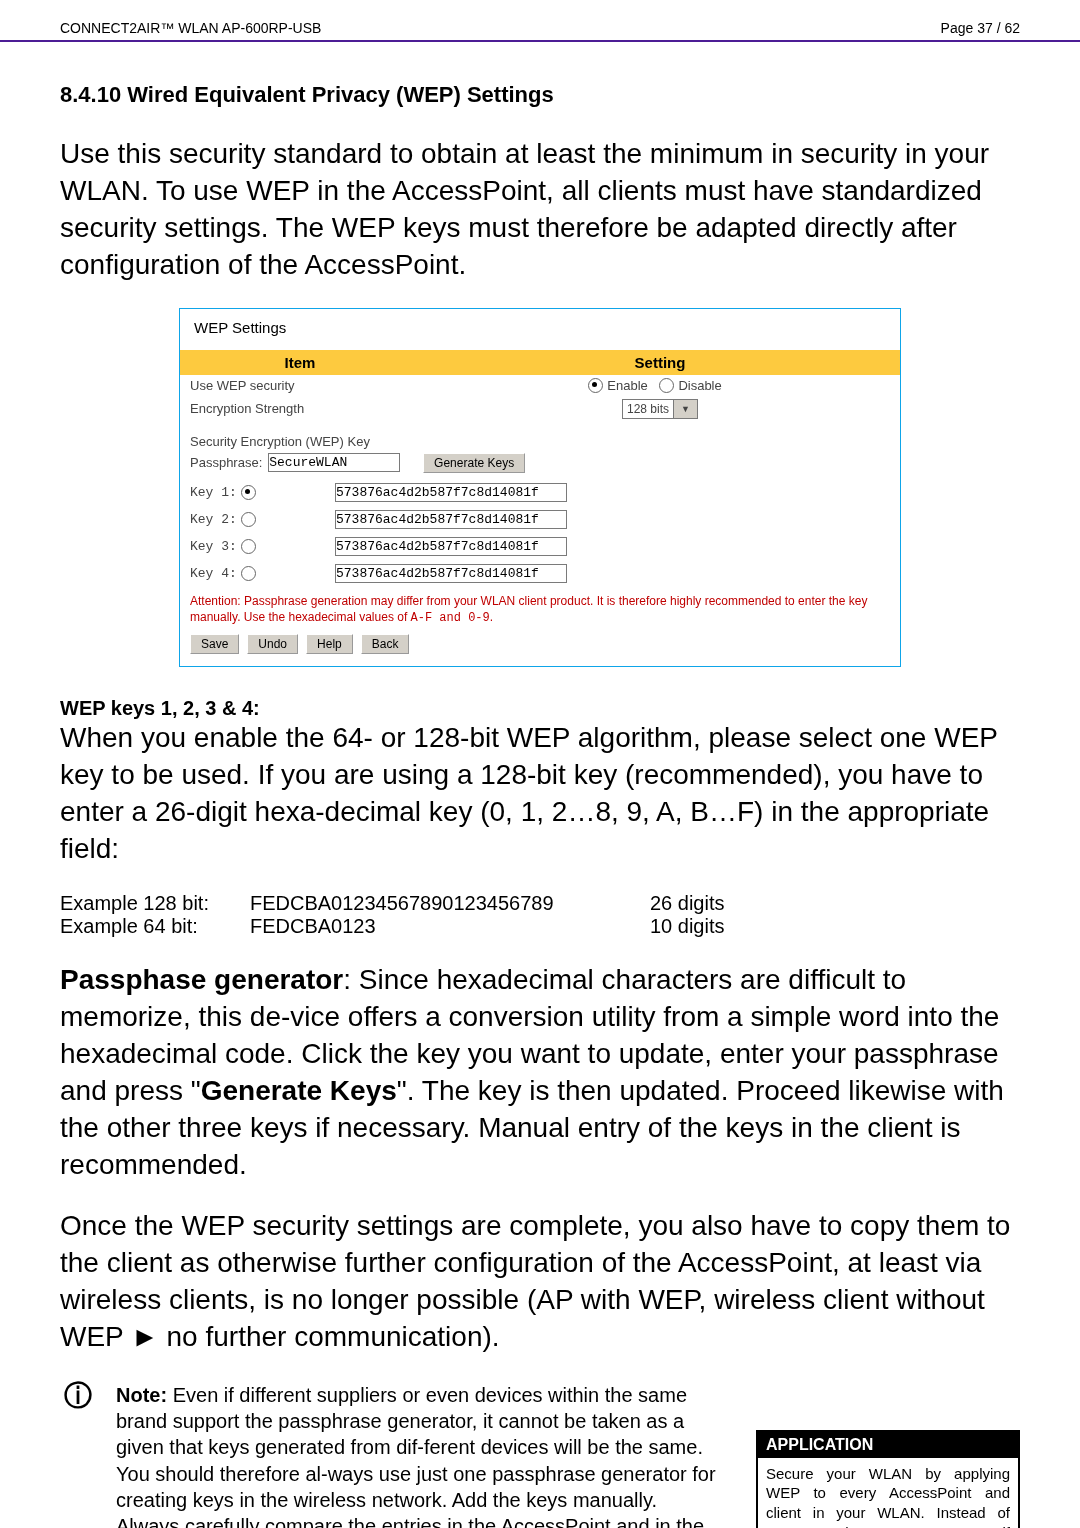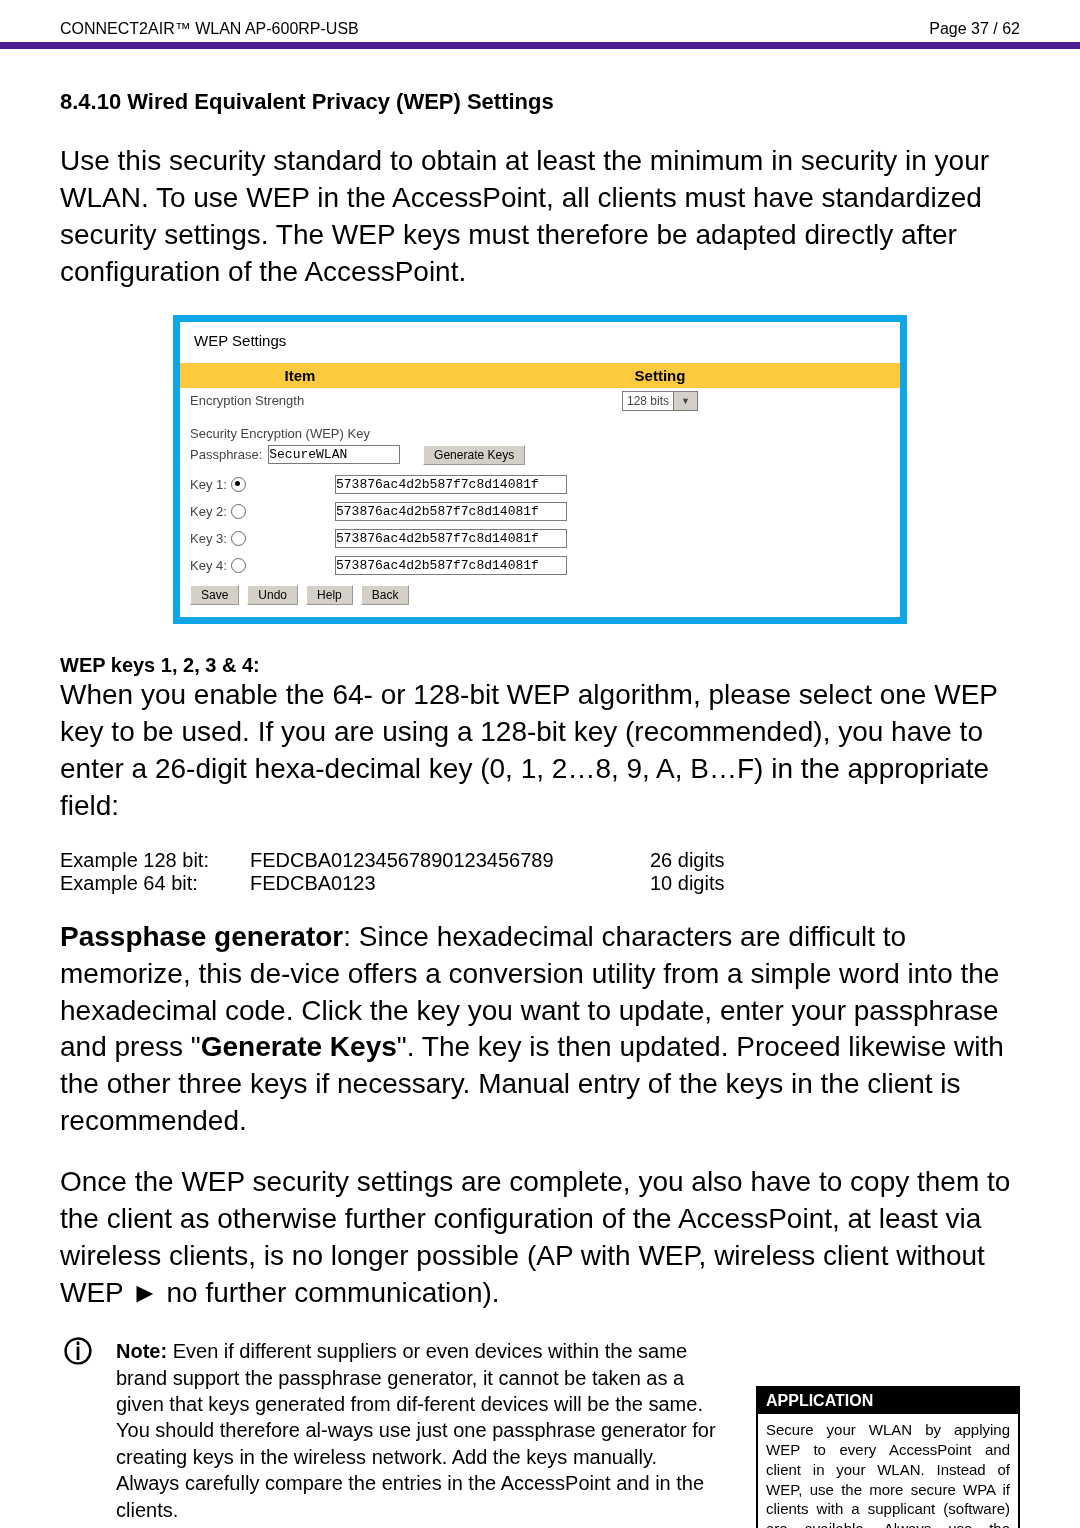--- a/index.html
+++ b/index.html
@@ -13,39 +13,39 @@
       width: 1080px;
       min-height: 1528px;
       margin: 0 auto;
       padding: 0;
       box-sizing: border-box;
     }
     .header-row {
       display: flex;
       justify-content: space-between;
       padding: 20px 60px 4px 60px;
-      font-size: 16px;
-      border-bottom: 7px solid #4c1d95;
+      font-size: 14px;
+      border-bottom: 2px solid #4c1d95;
       margin-bottom: 40px;
     }
     .content {
       padding: 0 60px;
     }
     h2 {
       font-size: 22px;
       font-weight: bold;
       margin: 0 0 28px 0;
     }
     p {
       font-size: 28px;
       line-height: 1.32;
       margin: 0 0 24px 0;
     }
     .wep-panel {
-      border: 7px solid #0ea5e9;
+      border: 1px solid #0ea5e9;
       width: 720px;
       margin: 6px auto 30px auto;
       font-family: Verdana, Arial, sans-serif;
       font-size: 13px;
       padding: 0 0 10px 0;
     }
     .wep-title {
       padding: 10px 14px 14px 14px;
       font-size: 15px;
       font-family: Verdana, Arial, sans-serif;
@@ -136,20 +136,21 @@
       display: flex;
       align-items: center;
       padding: 4px 10px;
       color: #444;
     }
     .key-row .keylabel {
       width: 145px;
       display:flex;
       align-items:center;
       gap:4px;
+      font-family:Liberation Mono, monospace;
     }
     .warning-text {
       color: #c00000;
       font-size: 12px;
       padding: 6px 10px 2px 10px;
       line-height: 1.35;
     }
     .warn-mono {
       font-family: 'Courier New', monospace;
     }
@@ -244,20 +245,30 @@
 
     <p>Use this security standard to obtain at least the minimum in security in your WLAN. To use WEP in the AccessPoint, all clients must have standardized security settings. The WEP keys must therefore be adapted directly after configuration of the AccessPoint.</p>
 
     <div class="wep-panel">
       <div class="wep-title">WEP Settings</div>
       <div class="wep-table-head">
         <div class="col1">Item</div>
         <div class="col2">Setting</div>
       </div>
       <div class="wep-row">
+        <div class="col1">Use WEP security</div>
+        <div class="col2" style="justify-content:center;">
+          <span class="radio checked"></span>
+          <span>Enable</span>
+          &nbsp;
+          <span class="radio"></span>
+          <span>Disable</span>
+        </div>
+      </div>
+      <div class="wep-row">
         <div class="col1">Encryption Strength</div>
         <div class="col2" style="justify-content:center; padding-left:10px;">
           <div class="select-box">
             <span>128 bits</span>
             <span class="arrow">▼</span>
           </div>
         </div>
       </div>
       <div class="spacer"></div>
       <div class="security-label">Security Encryption (WEP) Key</div>
@@ -290,20 +301,23 @@
         <input class="textbox" style="width: 230px;" value="573876ac4d2b587f7c8d14081f">
       </div>
       <div class="key-row">
         <div class="keylabel">
           <span>Key 4:</span>
           <span class="radio"></span>
         </div>
         <input class="textbox" style="width: 230px;" value="573876ac4d2b587f7c8d14081f">
       </div>
 
+      <div class="warning-text">
+        <span>Attention: Passphrase generation may differ from your WLAN client product. It is therefore highly recommended to enter the key manually. Use the hexadecimal values of </span><span class="warn-mono">A-F and 0-9</span><span>.</span>
+      </div>
 
       <div class="buttons-row">
         <button class="winbtn">Save</button>
         <button class="winbtn">Undo</button>
         <button class="winbtn">Help</button>
         <button class="winbtn">Back</button>
       </div>
     </div>
 
     <h3><span>WEP keys 1, 2, 3 &amp; 4:</span></h3>

